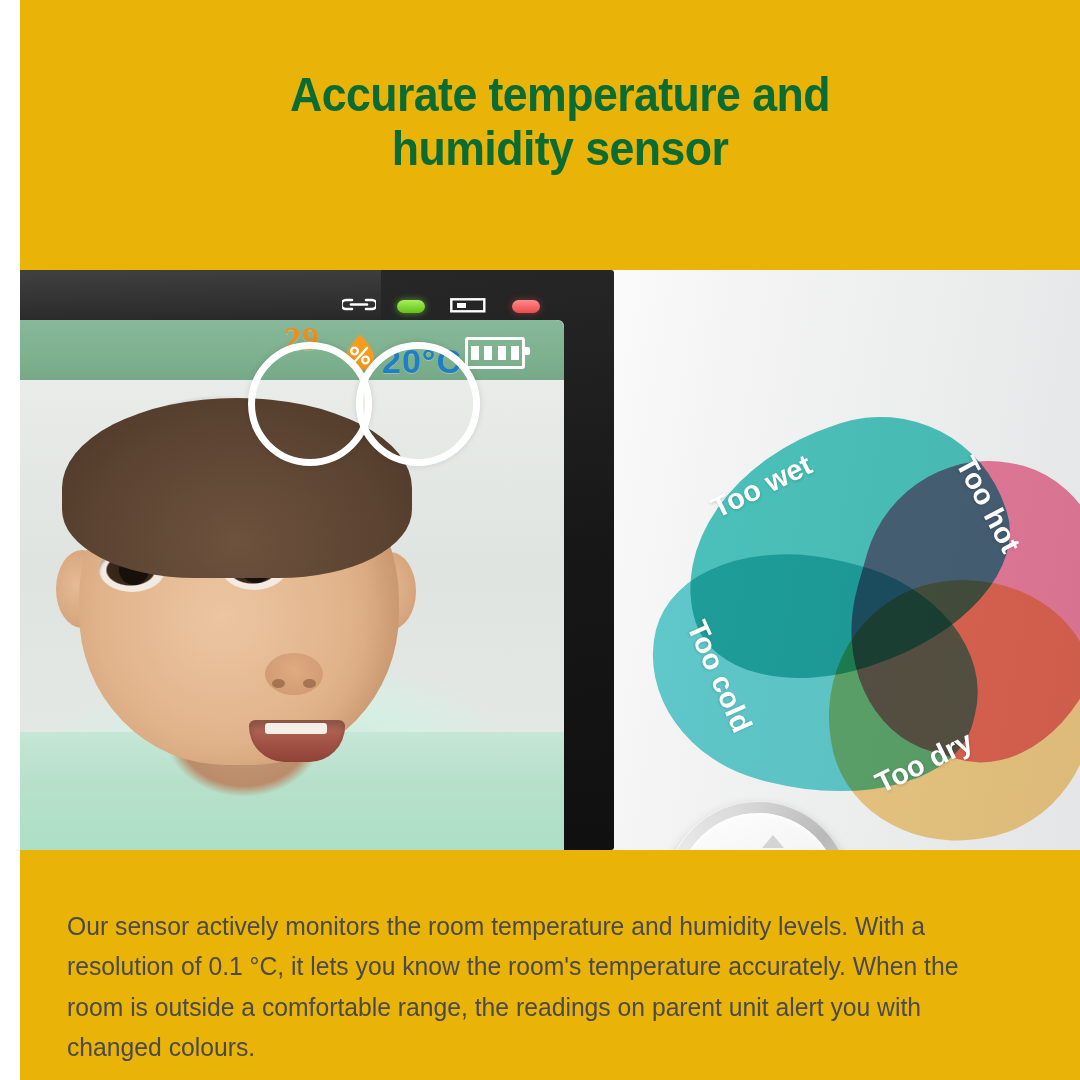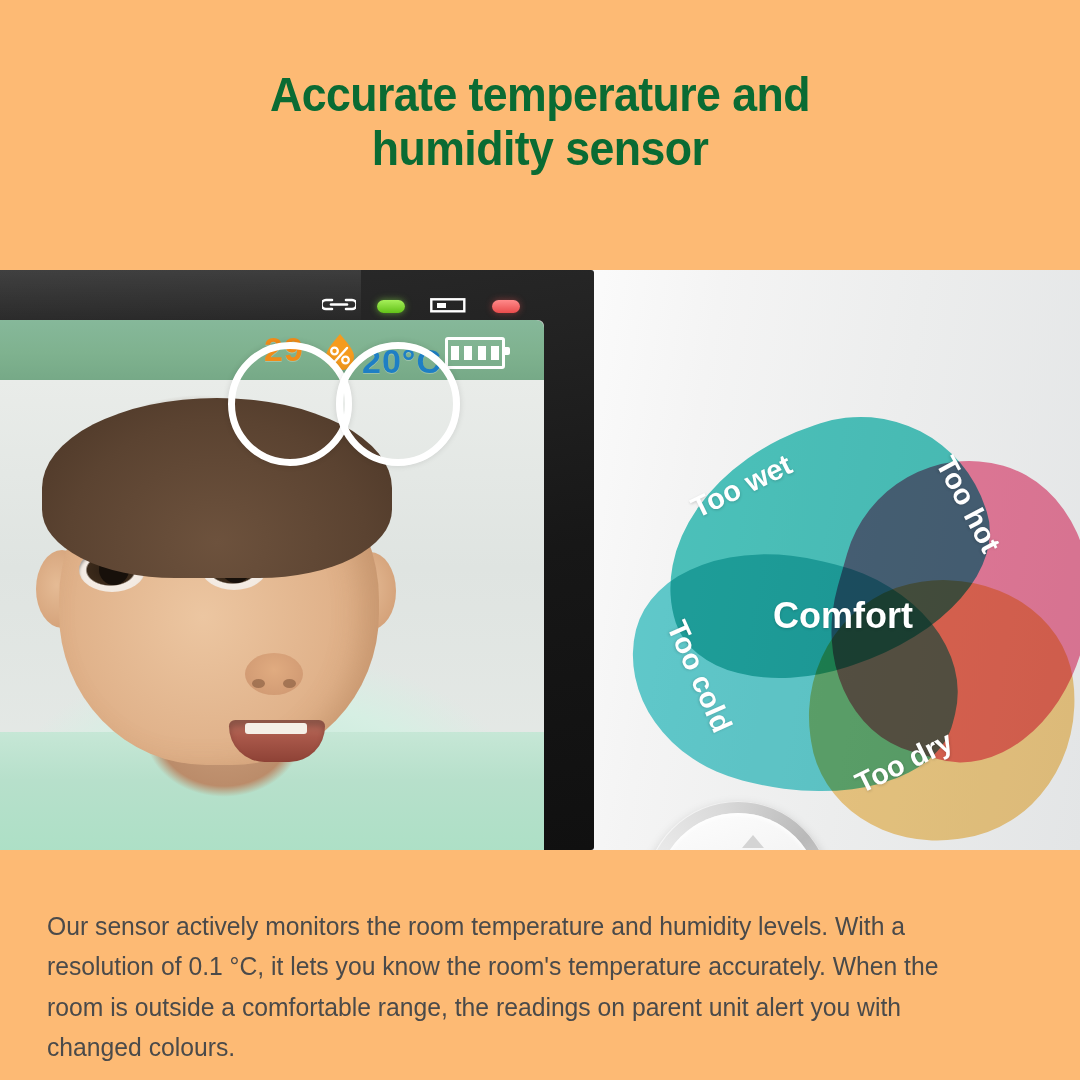--- a/index.html
+++ b/index.html
@@ -3,21 +3,21 @@
 <meta charset="utf-8">
 <style>
   html,body{margin:0;padding:0;}
   body{
     width:1080px;height:1080px;
     background:#ffffff;
     font-family:"Liberation Sans", sans-serif;
     overflow:hidden;
     position:relative;
   }
-  .page{position:absolute;inset:0;background:#fdba74;}
+  .page{position:absolute;inset:0;background:#eab308;margin-left:20px;}
 
   
   .headline{
     position:absolute;left:0;top:36px;width:1080px;
     text-align:center;
     color:#0a6b33;
     font-weight:bold;
     font-size:48px;
     line-height:1.13;
     letter-spacing:-0.6px;
@@ -75,23 +75,23 @@
     position:absolute;left:-18px;top:50px;width:580px;height:530px;
     overflow:hidden;background:#cfd3d0;
     border-top-right-radius:6px;
   }
   .statusbar{
     position:absolute;left:0;top:0;width:580px;height:60px;
     background:linear-gradient(180deg,#86b89a 0%,#7fb28f 55%,#76a987 100%);
     border-top-right-radius:8px;
   }
   .sb-hum{
-    position:absolute;left:300px;top:10px;
+    position:absolute;left:300px;top:0;
     font-size:34px;font-weight:bold;color:#f08c19;
-    font-family:Liberation Sans, sans-serif;
+    font-family:Liberation Serif, serif;
     text-shadow:0 1px 0 rgba(255,255,255,.25);
     letter-spacing:1px;
   }
   .hum-badge{
     position:absolute;left:357px;top:12px;width:38px;height:38px;
   }
   .sb-temp{
     position:absolute;left:398px;top:22px;
     font-size:34px;font-weight:bold;color:#1e7fc4;
     font-family:"Liberation Sans", sans-serif;
@@ -341,21 +341,20 @@
       <span class="petal p-hot"></span>
       <span class="petal p-cold"></span>
       <span class="petal p-dry"></span>
 
       <span class="vlabel lab-wet">Too wet</span>
       <span class="vlabel lab-hot">Too hot</span>
       <span class="vlabel lab-cold">Too cold</span>
       <span class="vlabel lab-dry">Too dry</span>
 
       <div class="vlabel lab-comfort">
-        <div>Comfort</div>
       </div>
     </div>
 
   </div>
 
   <p class="copy">Our sensor actively monitors the room temperature and humidity levels. With a resolution of 0.1 °C, it lets you know the room's temperature accurately. When the room is outside a comfortable range, the readings on parent unit alert you with changed colours.</p>
 
 </div>
 
 </body></html>

